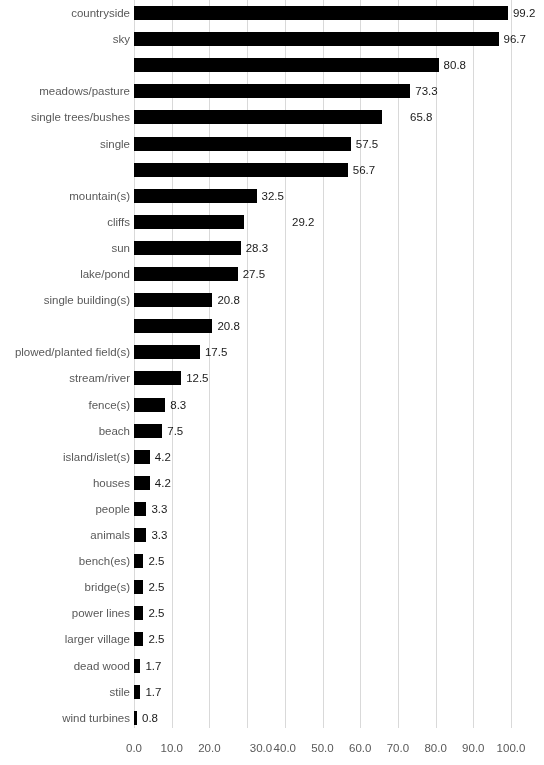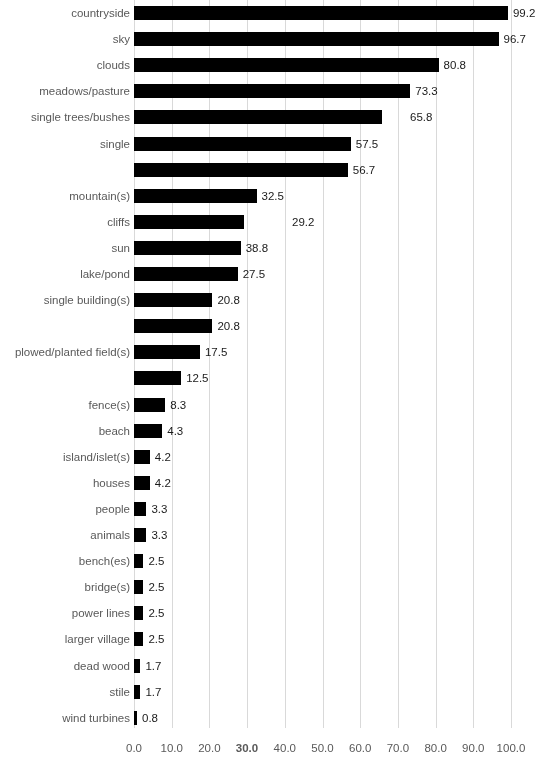--- a/index.html
+++ b/index.html
@@ -133,21 +133,20 @@
         </div>
       </div>
       <div class="row" style="top: 26.1px;">
         <div class="cat-label">sky</div>
         <div class="bar-wrap">
           <div class="bar" style="width: 364.559px; background: rgb(0, 0, 0);"></div>
           <div class="val-label" style="left: 364.559px;">96.7</div>
         </div>
       </div>
       <div class="row" style="top: 52.2px;">
-        <div class="cat-label">clouds</div>
         <div class="bar-wrap">
           <div class="bar" style="width: 304.616px; background: rgb(0, 0, 0);"></div>
           <div class="val-label" style="left: 304.616px;">80.8</div>
         </div>
       </div>
       <div class="row" style="top: 78.3px;">
         <div class="cat-label">meadows/pasture</div>
         <div class="bar-wrap">
           <div class="bar" style="width: 276.341px; background: rgb(0, 0, 0);"></div>
           <div class="val-label" style="left: 276.341px;">73.3</div>
@@ -184,21 +183,21 @@
         <div class="cat-label">cliffs</div>
         <div class="bar-wrap">
           <div class="bar" style="width: 110.084px; background: rgb(0, 0, 0);"></div>
           <div class="val-label" style="left: 110.084px; padding-left: 48px;">29.2</div>
         </div>
       </div>
       <div class="row" style="top: 234.9px;">
         <div class="cat-label">sun</div>
         <div class="bar-wrap">
           <div class="bar" style="width: 106.691px; background: rgb(0, 0, 0);"></div>
-          <div class="val-label" style="left: 106.691px;">38.8</div>
+          <div class="val-label" style="left: 106.691px;">28.3</div>
         </div>
       </div>
       <div class="row" style="top: 261px;">
         <div class="cat-label">lake/pond</div>
         <div class="bar-wrap">
           <div class="bar" style="width: 103.675px; background: rgb(0, 0, 0);"></div>
           <div class="val-label" style="left: 103.675px;">27.5</div>
         </div>
       </div>
       <div class="row" style="top: 287.1px;">
@@ -215,37 +214,38 @@
         </div>
       </div>
       <div class="row" style="top: 339.3px;">
         <div class="cat-label">plowed/planted field(s)</div>
         <div class="bar-wrap">
           <div class="bar" style="width: 65.975px; background: rgb(0, 0, 0);"></div>
           <div class="val-label" style="left: 65.975px;">17.5</div>
         </div>
       </div>
       <div class="row" style="top: 365.4px;">
+        <div class="cat-label">stream/river</div>
         <div class="bar-wrap">
           <div class="bar" style="width: 47.125px; background: rgb(0, 0, 0);"></div>
           <div class="val-label" style="left: 47.125px;">12.5</div>
         </div>
       </div>
       <div class="row" style="top: 391.5px;">
         <div class="cat-label">fence(s)</div>
         <div class="bar-wrap">
           <div class="bar" style="width: 31.291px; background: rgb(0, 0, 0);"></div>
           <div class="val-label" style="left: 31.291px;">8.3</div>
         </div>
       </div>
       <div class="row" style="top: 417.6px;">
         <div class="cat-label">beach</div>
         <div class="bar-wrap">
           <div class="bar" style="width: 28.275px; background: rgb(0, 0, 0);"></div>
-          <div class="val-label" style="left: 28.275px;">4.3</div>
+          <div class="val-label" style="left: 28.275px;">7.5</div>
         </div>
       </div>
       <div class="row" style="top: 443.7px;">
         <div class="cat-label">island/islet(s)</div>
         <div class="bar-wrap">
           <div class="bar" style="width: 15.834px; background: rgb(0, 0, 0);"></div>
           <div class="val-label" style="left: 15.834px;">4.2</div>
         </div>
       </div>
       <div class="row" style="top: 469.8px;">
@@ -317,21 +317,21 @@
           <div class="bar" style="width: 3.016px; background: rgb(0, 0, 0);"></div>
           <div class="val-label" style="left: 3.016px;">0.8</div>
         </div>
       </div>
     </div>
 
   <div id="x-axis">
       <div class="tick-label" style="left: 0px;">0.0</div>
       <div class="tick-label" style="left: 37.7px;">10.0</div>
       <div class="tick-label" style="left: 75.4px;">20.0</div>
-      <div class="tick-label" style="left: 113px; font-weight: bold;">30.0</div>
+      <div class="tick-label" style="left: 127px;">30.0</div>
       <div class="tick-label" style="left: 150.8px;">40.0</div>
       <div class="tick-label" style="left: 188.5px;">50.0</div>
       <div class="tick-label" style="left: 226.2px;">60.0</div>
       <div class="tick-label" style="left: 263.9px;">70.0</div>
       <div class="tick-label" style="left: 301.6px;">80.0</div>
       <div class="tick-label" style="left: 339.3px;">90.0</div>
       <div class="tick-label" style="left: 377px;">100.0</div>
     </div>
 
 </div>

